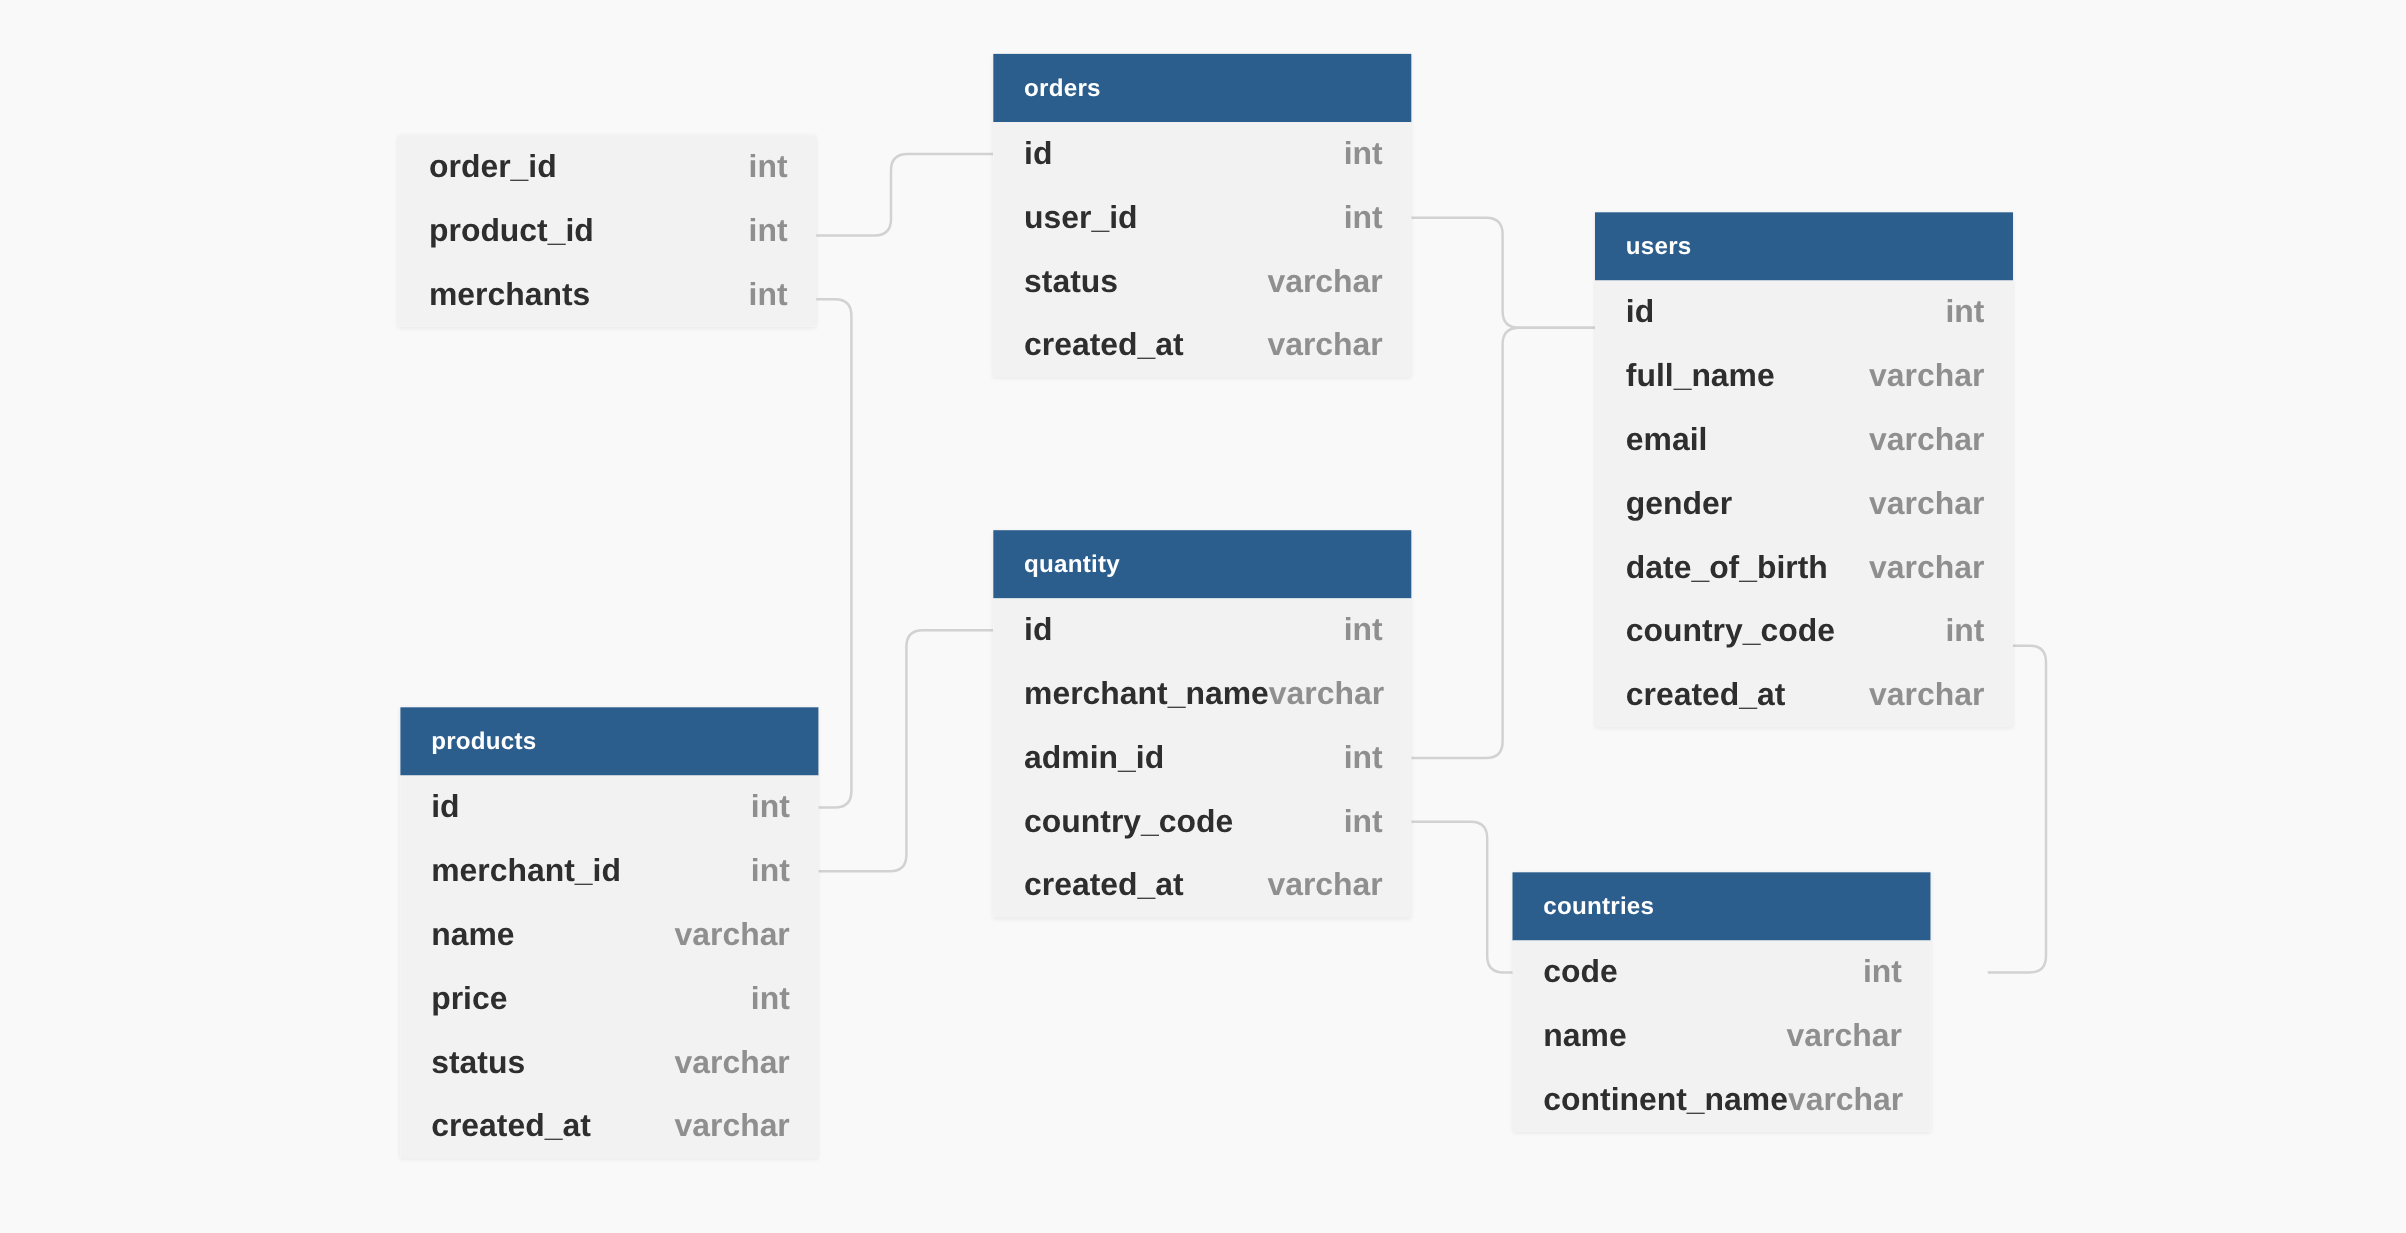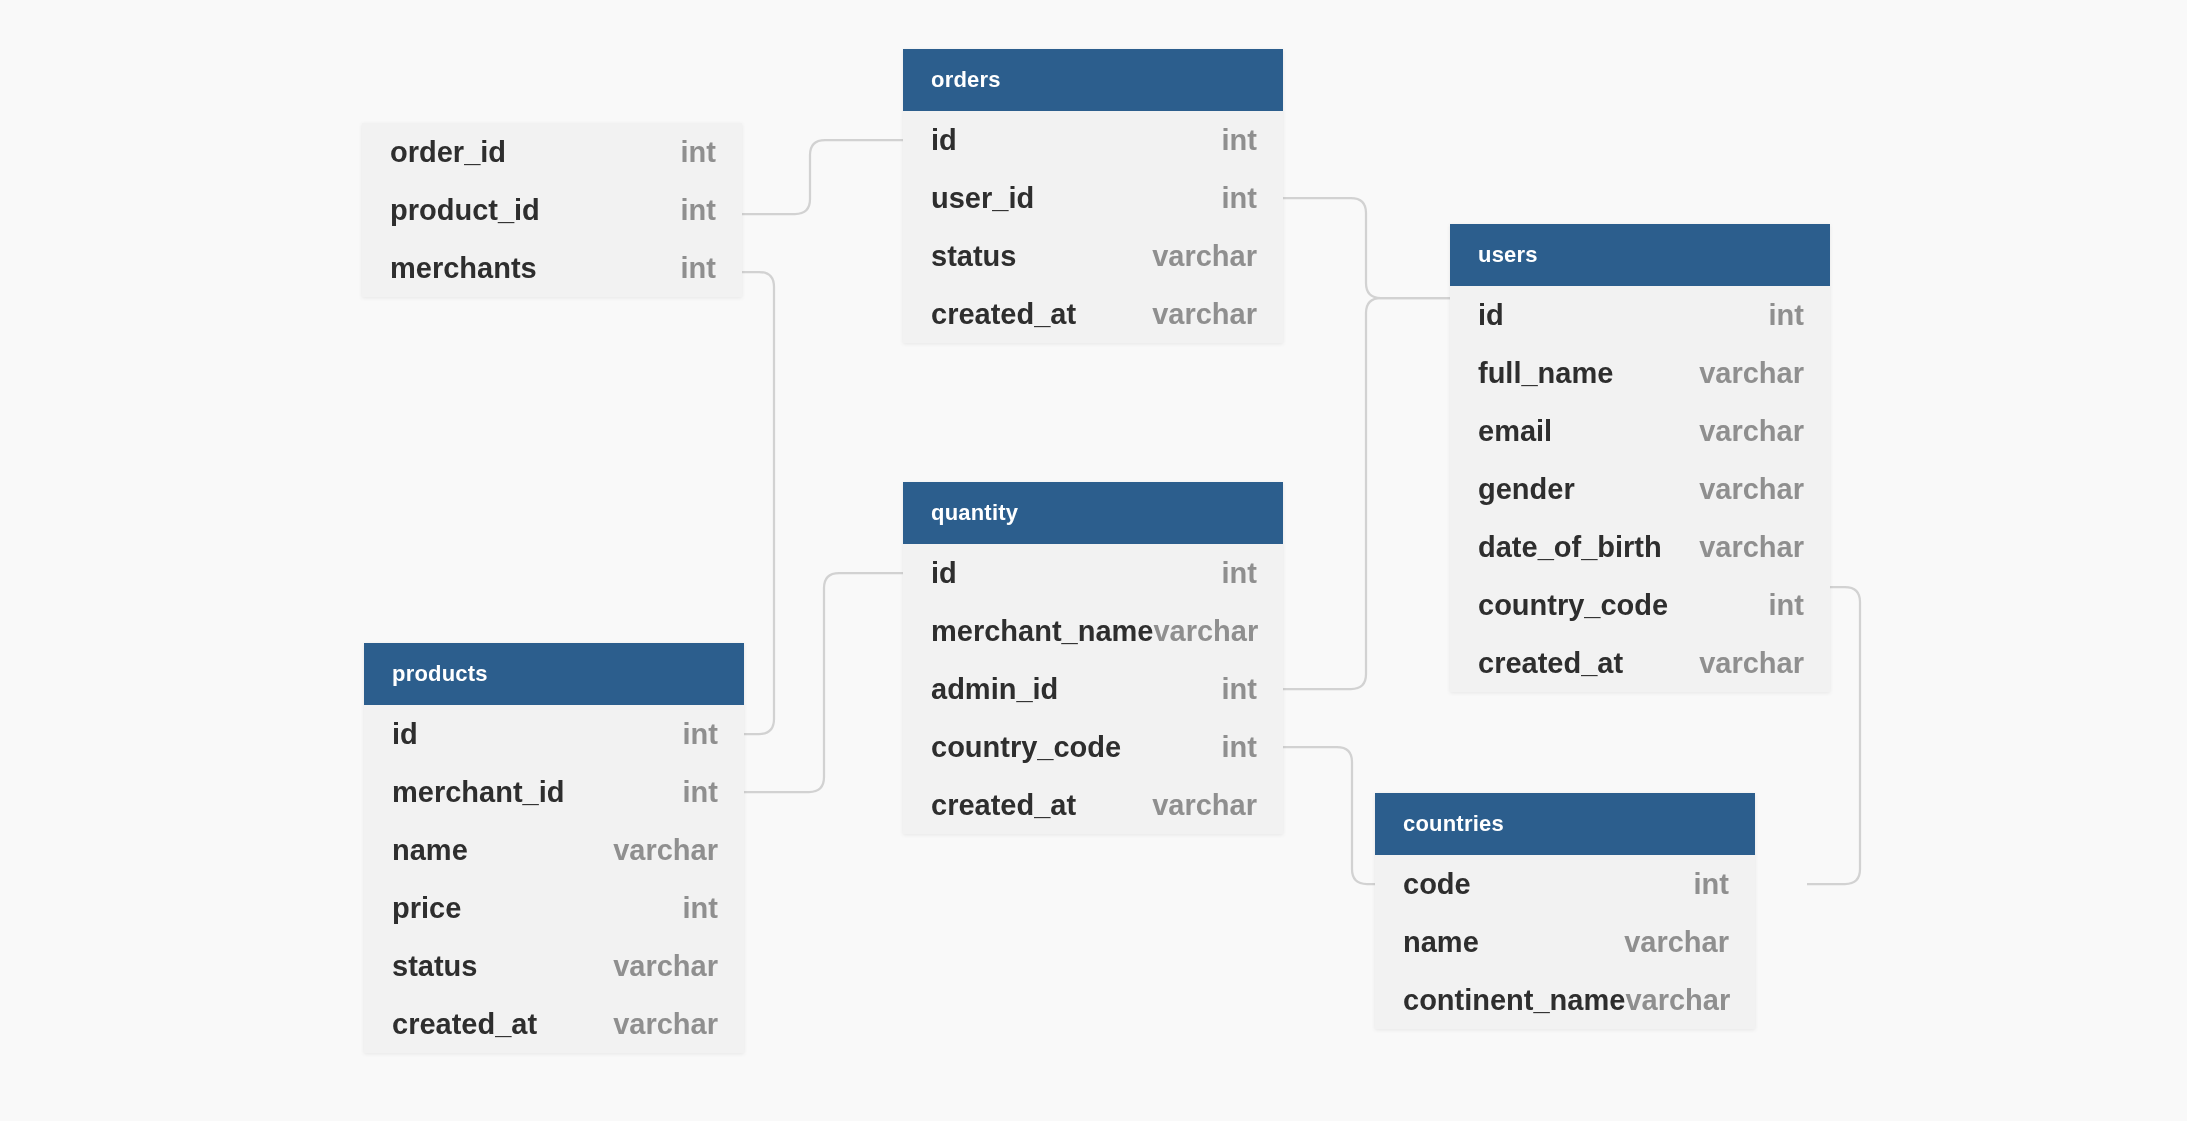--- a/index.html
+++ b/index.html
@@ -65,21 +65,21 @@
     font-size: 29px;
     color: #2e2e2e;
   }
   .db-table .ftype {
     font-size: 29px;
     color: #8f8f8f;
   }
   
   #t-order_items { left: 362px; top: 123px; }
   #t-orders      { left: 903px; top: 49px;  }
-  #t-users       { left: 1450px; top: 224px; }
+  #t-users       { left: 1450px; top: 193px; }
   #t-merchants   { left: 903px; top: 482px; }
   #t-products    { left: 364px; top: 643px; }
   #t-countries   { left: 1375px; top: 793px; }
 </style>
 </head>
 <body>
 
 <div class="canvas">
 
   <svg class="connectors">

